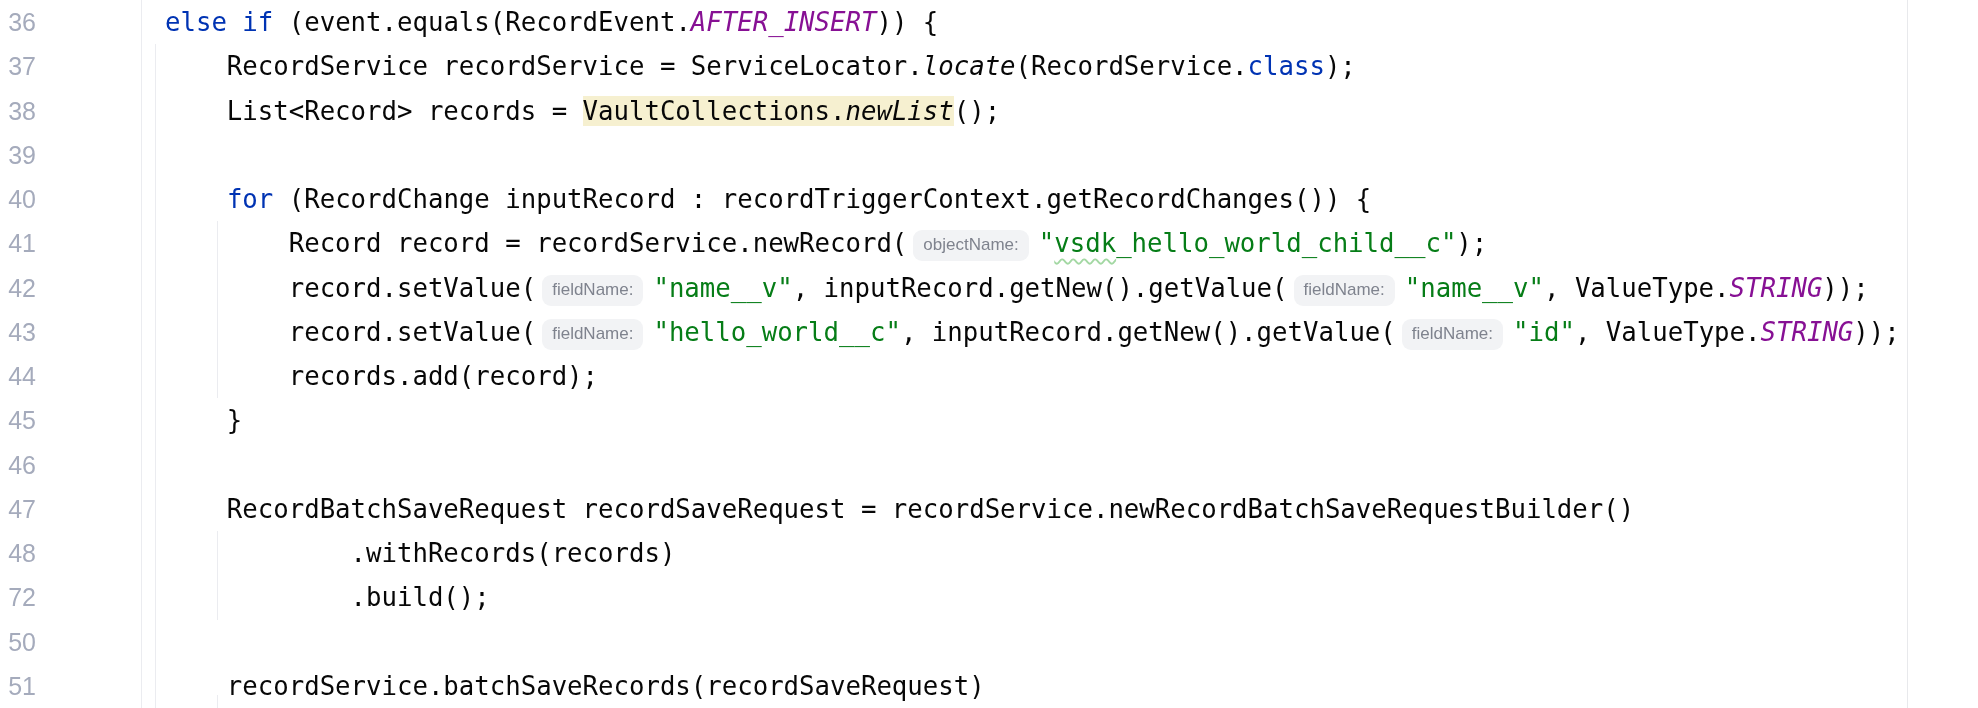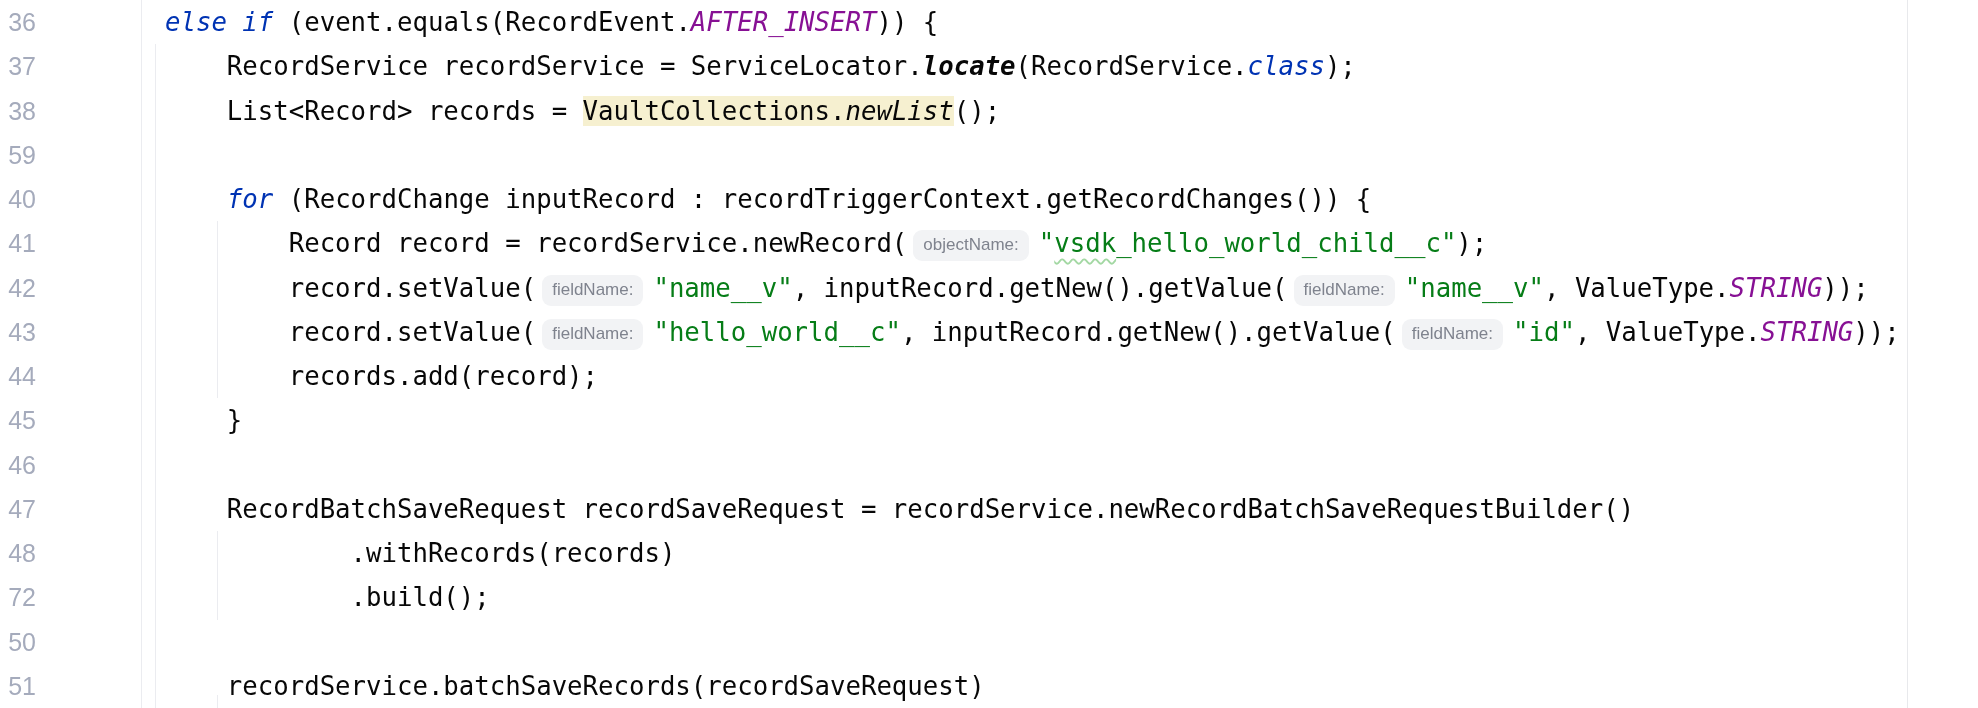--- a/index.html
+++ b/index.html
@@ -52,33 +52,33 @@
     font-family: "Liberation Sans", sans-serif;
     font-size: 25px;
     color: var(--lnum);
   }
   .code {
     flex: 1;
     padding-left: 129px;
     white-space: pre;
   }
 
-  .seg-keyword { color: var(--kw); font-style: italic; }
+  .seg-keyword { color: var(--kw); }
   .seg-constant { color: var(--const); font-style: italic; }
   .seg-string { color: var(--str); }
   .seg-string_typo {
     color: var(--str);
     text-decoration: underline;
     text-decoration-style: wavy;
     text-decoration-color: #a3d8a3;
     text-decoration-thickness: 2px;
     text-underline-offset: 6px;
     text-decoration-skip-ink: none;
   }
-  .seg-method { font-style: italic; font-weight: bold; }
+  .seg-method { font-style: italic; }
   .seg-highlight { background: var(--hl); text-align: center; }
   .seg-highlight_method { background: var(--hl); font-style: italic; }
   .seg-hint {
     display: inline-block;
     font-family: "Liberation Sans", sans-serif;
     font-size: 17px;
     line-height: 28px;
     color: var(--hint-text);
     background: var(--hint-bg);
     border-radius: 9px;
@@ -106,21 +106,21 @@
       </div>
       <div class="row">
         <div class="ln">37</div>
         <div class="code"><span class="seg-plain">    RecordService recordService = ServiceLocator.</span><span class="seg-method">locate</span><span class="seg-plain">(RecordService.</span><span class="seg-keyword">class</span><span class="seg-plain">);</span></div>
       </div>
       <div class="row">
         <div class="ln">38</div>
         <div class="code"><span class="seg-plain">    List&lt;Record&gt; records = </span><span class="seg-highlight">VaultCollections.</span><span class="seg-highlight_method">newList</span><span class="seg-plain">();</span></div>
       </div>
       <div class="row">
-        <div class="ln">59</div>
+        <div class="ln">39</div>
         <div class="code"></div>
       </div>
       <div class="row">
         <div class="ln">40</div>
         <div class="code"><span class="seg-plain">    </span><span class="seg-keyword">for</span><span class="seg-plain"> (RecordChange inputRecord : recordTriggerContext.getRecordChanges()) {</span></div>
       </div>
       <div class="row">
         <div class="ln">41</div>
         <div class="code"><span class="seg-plain">        Record record = recordService.newRecord(</span><span class="seg-hint">objectName:</span><span class="seg-string">"</span><span class="seg-string_typo">vsdk</span><span class="seg-string">_hello_world_child__c"</span><span class="seg-plain">);</span></div>
       </div>

